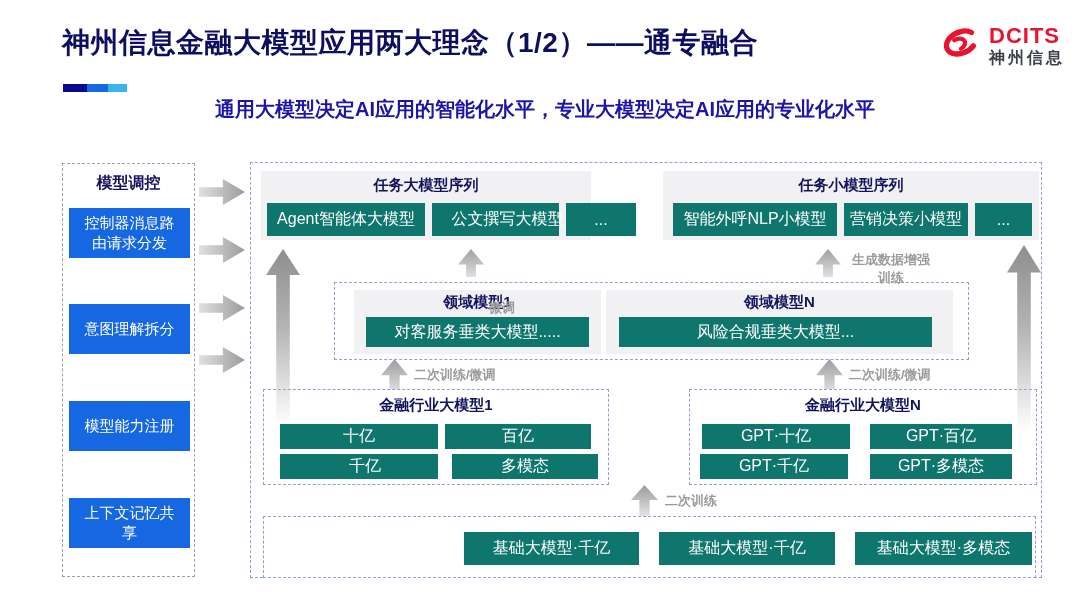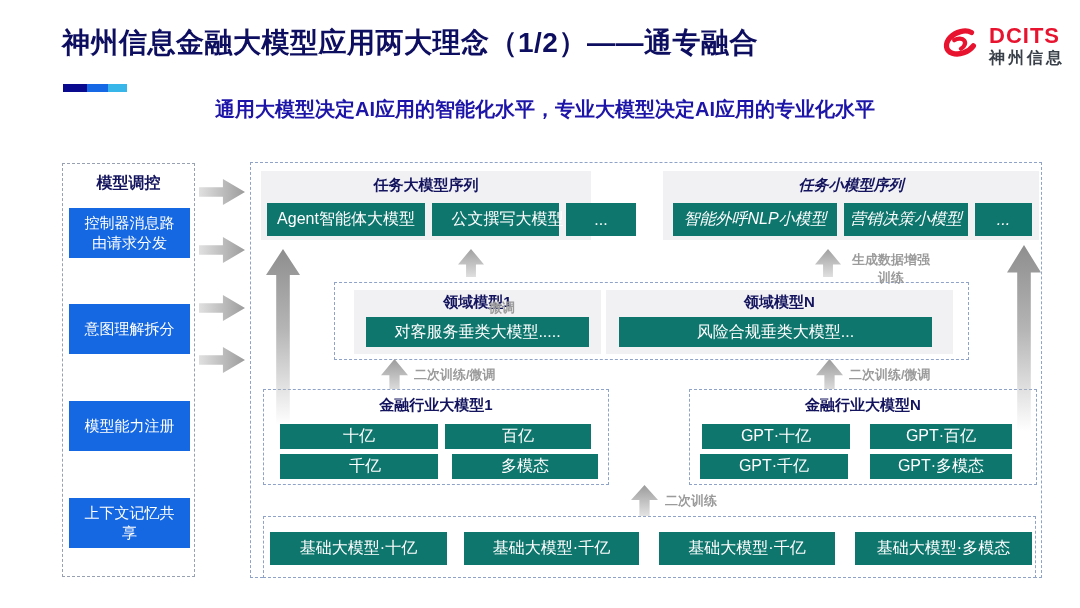--- a/index.html
+++ b/index.html
@@ -39,21 +39,21 @@
 
   .panel { position:absolute; background:#f1f1f4; }
   .panel-title { margin-top:5px; text-align:center; font-size:15px; font-weight:800; color:#13135e; }
   .bluebox { position:absolute; background:#0f766e; color:#ffffff; font-size:16px; font-weight:500;
              display:flex; align-items:center; justify-content:center; white-space:nowrap; }
 
   .panelA { left:10px; top:8px; width:330px; height:69px; }
   .a1 { left:6px;  top:32px; width:158px; height:33px; }
   .a2 { left:171px;top:32px; width:127px; height:33px;padding-left:24px; }
   .a3 { left:305px;top:32px; width:70px;  height:33px; }
-  .panelB { left:412px; top:8px; width:376px; height:69px;font-style:italic; }
+  .panelB { left:412px; top:8px; width:376px; height:69px; }
   .b1 { left:10px; top:32px; width:164px; height:33px; }
   .b2 { left:181px;top:32px; width:124px; height:33px; }
   .b3 { left:312px;top:32px; width:57px;  height:33px; }
 
   
   .arr-up-sm { position:absolute; width:26px; height:28px;
     background:linear-gradient(to bottom,#a0a0a0,#dfdfdf);
     clip-path:polygon(50% 0,100% 55%,69% 55%,69% 100%,31% 100%,31% 55%,0 55%); }
   .arr-up-md { position:absolute; width:27px; height:34px;
     background:linear-gradient(to bottom,#9b9b9b,#e3e3e3);
@@ -199,20 +199,19 @@
       <div class="bluebox ina">GPT·十亿</div>
       <div class="bluebox inb">GPT·百亿</div>
       <div class="bluebox inc">GPT·千亿</div>
       <div class="bluebox ind">GPT·多模态</div>
     </div>
 
     <div class="arr-up-md rt-arrow"></div>
     <div class="arr-label rt-label">二次训练</div>
 
     <div class="base">
-      <div class="bluebox c1">基础大模型·十亿</div>
       <div class="bluebox c2">基础大模型·千亿</div>
       <div class="bluebox c3">基础大模型·千亿</div>
       <div class="bluebox c4">基础大模型·多模态</div>
     </div>
 
   </div>
 </div>
 
 </body></html>

